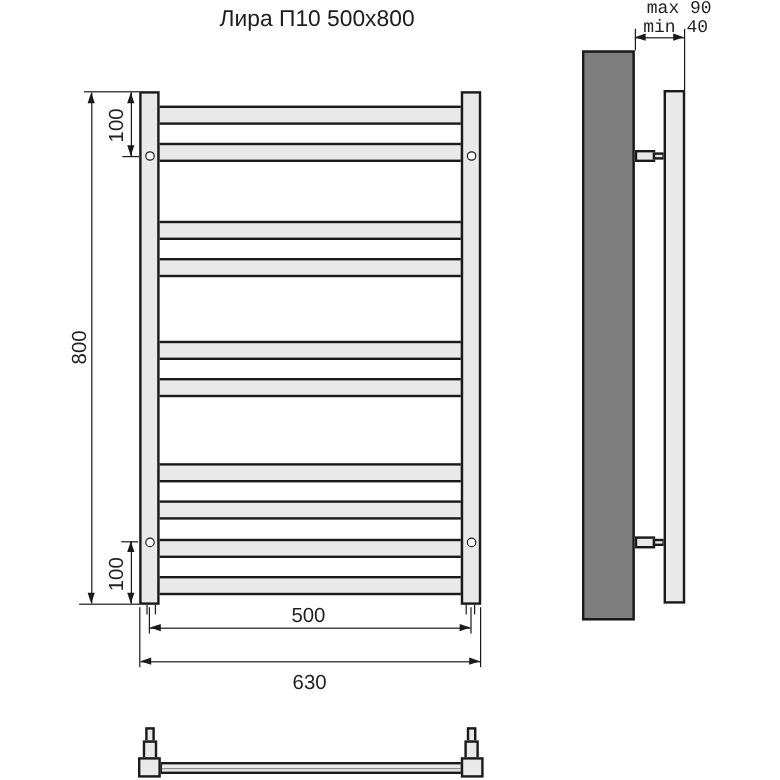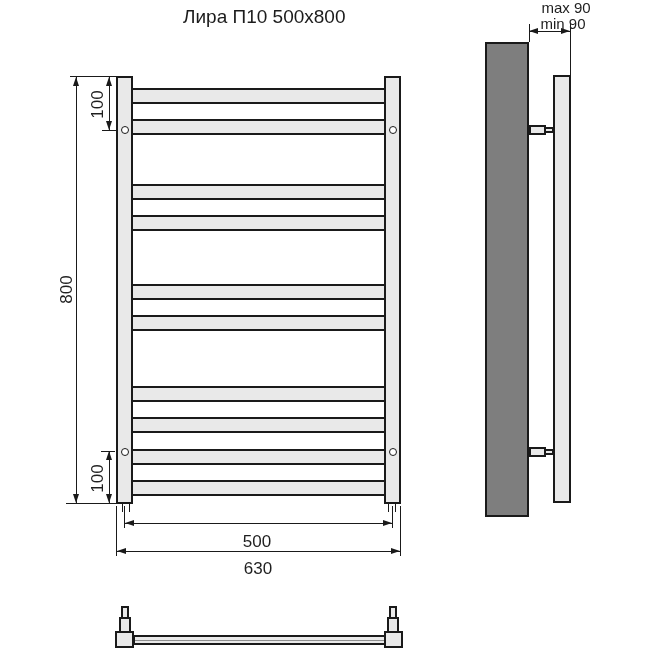--- a/index.html
+++ b/index.html
@@ -19,21 +19,21 @@
   .hline{position:absolute;height:1px;background:#1a1a1a;}
   .vline{position:absolute;width:1px;background:#1a1a1a;}
   .stub{position:absolute;width:8px;height:9px;border-left:1.5px solid #1a1a1a;
         border-right:1.5px solid #1a1a1a;box-sizing:border-box;}
   .ar{position:absolute;width:0;height:0;}
   .ar-up{border-left:3px solid transparent;border-right:3px solid transparent;border-bottom:9px solid #1a1a1a;}
   .ar-dn{border-left:3px solid transparent;border-right:3px solid transparent;border-top:9px solid #1a1a1a;}
   .ar-lf{border-top:3px solid transparent;border-bottom:3px solid transparent;border-right:9px solid #1a1a1a;}
   .ar-rt{border-top:3px solid transparent;border-bottom:3px solid transparent;border-left:9px solid #1a1a1a;}
   .dim{position:absolute;font-size:17px;line-height:17px;text-align:center;white-space:nowrap;}
-  .dim.sm{font-size:15px;line-height:15px;}
+  .dim.sm{font-size:15px;line-height:15px;font-family:Liberation Mono, monospace;}
   .rot{transform:rotate(-90deg);}
   .title{position:absolute;left:183px;top:6px;font-size:19px;line-height:21px;white-space:nowrap;color:#1c1c1c;}
   .tube-line{position:absolute;left:0;right:0;top:3px;height:1px;background:#8f8f8f;}
 </style>
 </head>
 <body>
 
 <div id="canvas">
 
   <div class="title">Лира П10 500x800</div>
@@ -83,21 +83,21 @@
     <div class="vline" style="left:109px;top:451px;height:52px;"></div>
     <div class="ar ar-up" style="left:106px;top:451px;"></div>
     <div class="ar ar-dn" style="left:106px;top:494px;"></div>
     <div class="dim rot" style="left:77px;top:470px;width:40px;">100</div>
 
     <div class="vline" style="left:124px;top:506px;height:22px;"></div>
     <div class="vline" style="left:392px;top:506px;height:22px;"></div>
     <div class="hline" style="left:125px;top:523px;width:267px;"></div>
     <div class="ar ar-lf" style="left:125px;top:520px;"></div>
     <div class="ar ar-rt" style="left:383px;top:520px;"></div>
-    <div class="dim" style="left:227px;top:533px;width:60px;">500</div>
+    <div class="dim" style="left:227px;top:504px;width:60px;">500</div>
 
     <div class="vline" style="left:116px;top:506px;height:50px;"></div>
     <div class="vline" style="left:400px;top:506px;height:50px;"></div>
     <div class="hline" style="left:117px;top:551px;width:283px;"></div>
     <div class="ar ar-lf" style="left:117px;top:548px;"></div>
     <div class="ar ar-rt" style="left:391px;top:548px;"></div>
     <div class="dim" style="left:228px;top:560px;width:60px;">630</div>
   </div>
 
   <div class="grp">
@@ -109,21 +109,21 @@
     <div class="piece" style="left:544px;top:449px;width:10px;height:6px;"></div>
 
     <div class="piece" style="left:553px;top:75px;width:18px;height:428px;"></div>
 
     <div class="vline" style="left:529px;top:24px;height:18px;"></div>
     <div class="vline" style="left:570px;top:24px;height:51px;"></div>
     <div class="hline" style="left:529px;top:31px;width:41px;"></div>
     <div class="ar ar-lf" style="left:529px;top:28px;"></div>
     <div class="ar ar-rt" style="left:561px;top:28px;"></div>
     <div class="dim sm" style="left:526px;top:0px;width:80px;">max 90</div>
-    <div class="dim sm" style="left:523px;top:16px;width:80px;">min 90</div>
+    <div class="dim sm" style="left:523px;top:16px;width:80px;">min 40</div>
   </div>
 
   <div class="grp">
     <div class="piece" style="left:121px;top:606px;width:8px;height:13px;"></div>
     <div class="piece" style="left:119px;top:617px;width:12px;height:16px;"></div>
     <div class="piece" style="left:389px;top:606px;width:8px;height:13px;"></div>
     <div class="piece" style="left:387px;top:617px;width:12px;height:16px;"></div>
 
     <div class="piece" style="left:133px;top:635px;width:253px;height:10px;">
       <div class="tube-line"></div>

